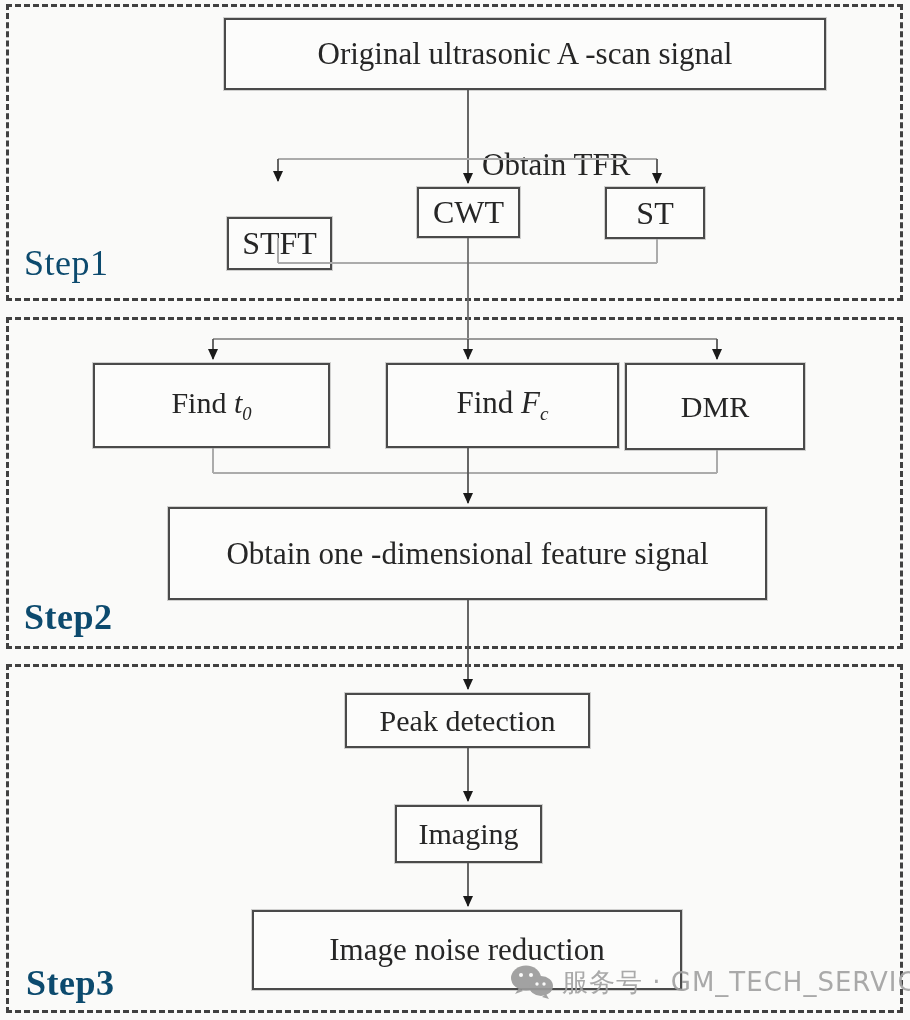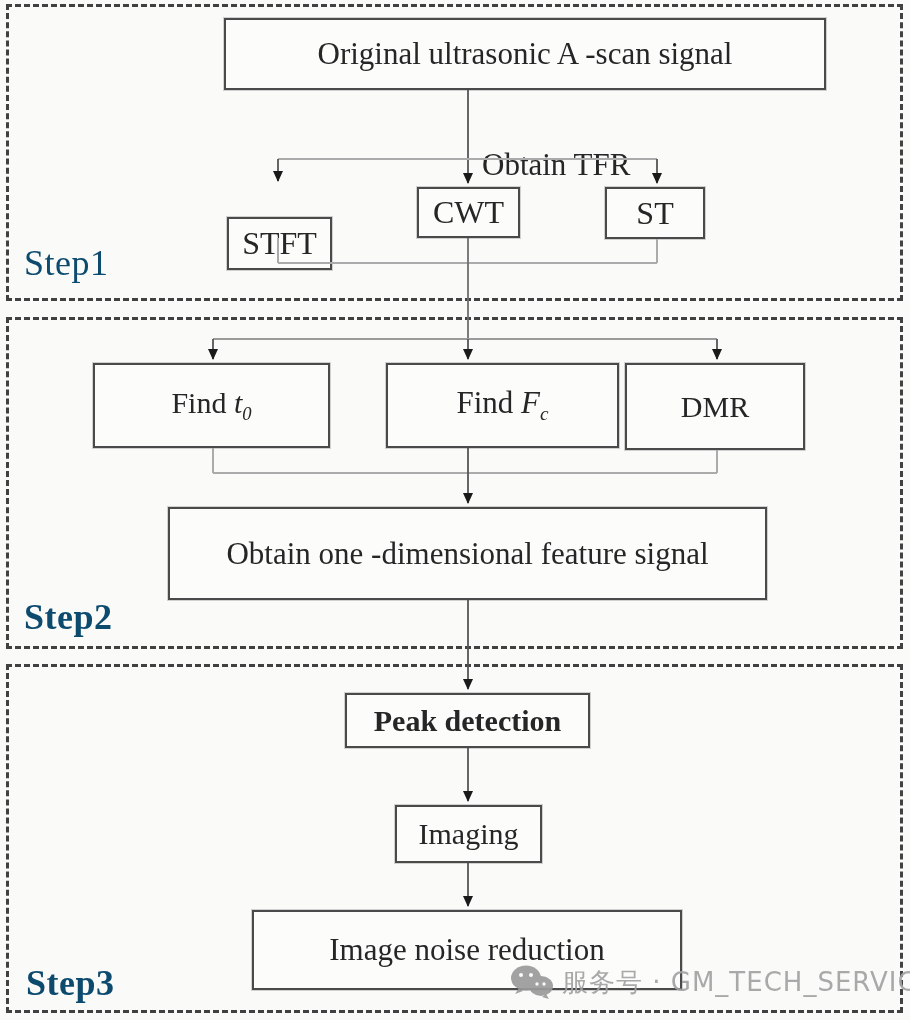--- a/index.html
+++ b/index.html
@@ -50,21 +50,21 @@
     z-index: 2;
   }
   #node-original { left: 200px; top: 18px;  width: 602px; height: 72px; margin-left: 24px; }
   #node-stft     { left: 227px; top: 185px; width: 105px; height: 53px; font-size: 32px; margin-top: 32px; }
   #node-cwt      { left: 417px; top: 187px; width: 103px; height: 51px; font-size: 32px; }
   #node-st       { left: 605px; top: 187px; width: 100px; height: 52px; font-size: 32px; text-align: right; }
   #node-find-t0  { left: 93px;  top: 363px; width: 237px; height: 85px; font-size: 30px; }
   #node-find-fc  { left: 350px; top: 363px; width: 233px; height: 85px; font-size: 31px; margin-left: 36px; }
   #node-dmr      { left: 625px; top: 363px; width: 180px; height: 87px; font-size: 30px; }
   #node-obtain   { left: 168px; top: 507px; width: 599px; height: 93px; }
-  #node-peak     { left: 345px; top: 693px; width: 245px; height: 55px; font-size: 30px; font-weight: bold; }
+  #node-peak     { left: 345px; top: 693px; width: 245px; height: 55px; font-size: 30px; }
   #node-imaging  { left: 395px; top: 805px; width: 147px; height: 58px; font-size: 30px; }
   #node-noise    { left: 252px; top: 910px; width: 430px; height: 80px; }
 
   .math-sym { font-style: italic; }
   .math-sub { font-style: italic; font-size: 0.62em; vertical-align: sub; }
 
   
   #edge-label-tfr {
     position: absolute;
     left: 482px; top: 103px;

